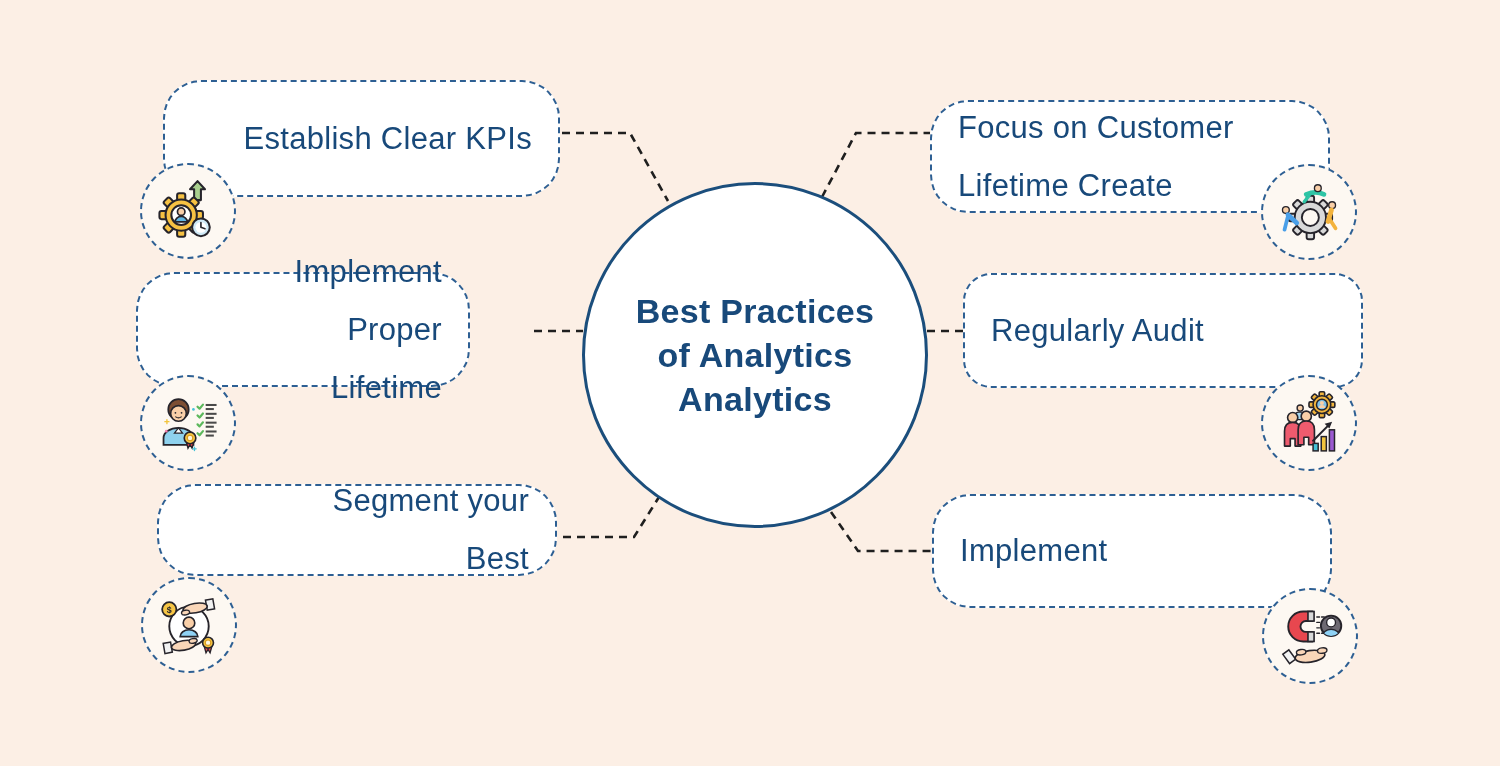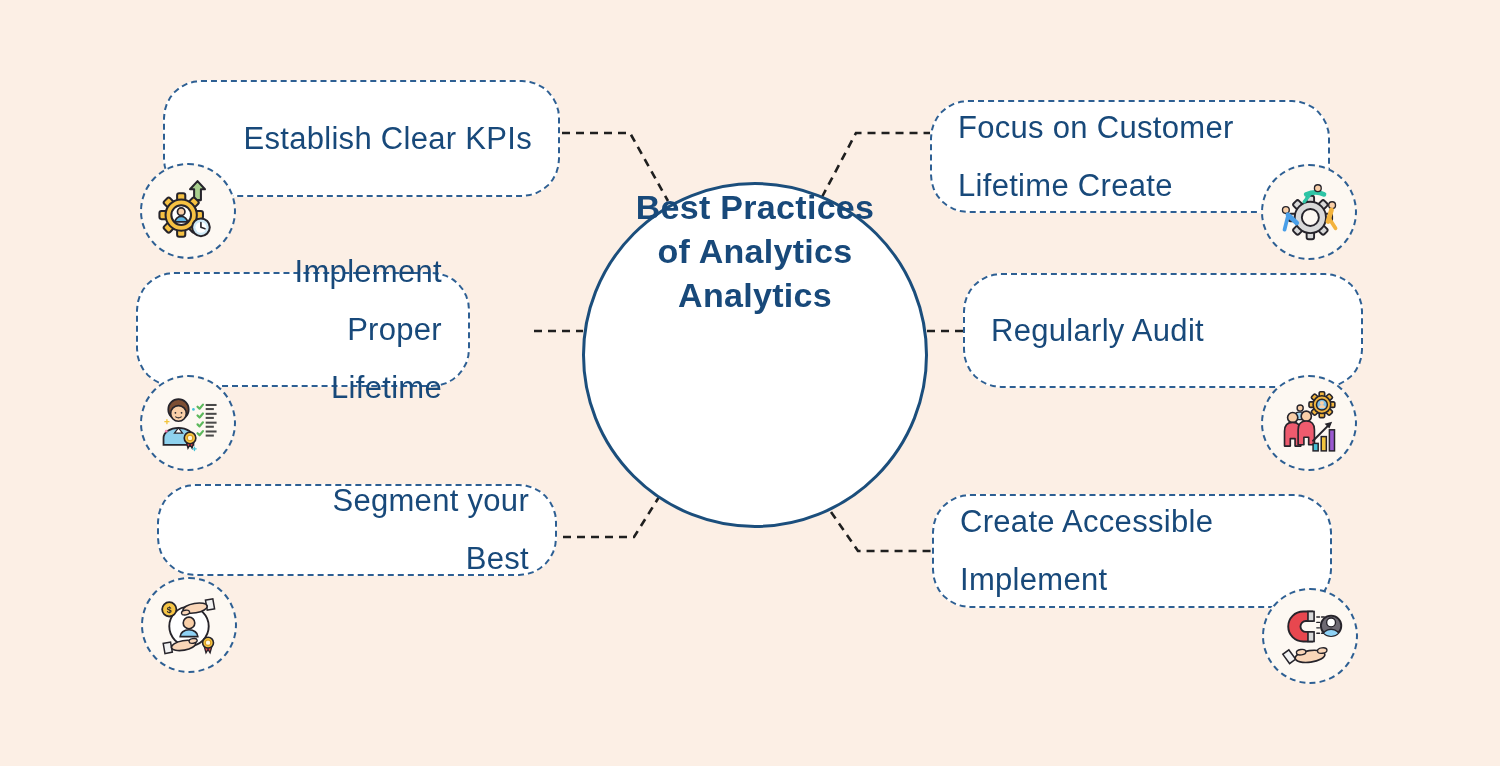--- a/index.html
+++ b/index.html
@@ -14,39 +14,39 @@
   .node{position:absolute;background:var(--node-fill,#fff);border:2.5px dashed var(--node-border,#2d5f93);
         border-radius:38px;display:flex;align-items:center;box-sizing:border-box;}
   .node-label{width:100%;color:var(--text,#18497a);font-size:31px;line-height:58px;font-weight:400;letter-spacing:.3px;}
   .align-right .node-label{text-align:right;padding-right:26px;padding-left:60px;}
   .align-left  .node-label{text-align:left;padding-left:26px;padding-right:40px;}
 
   .n1{left:163px;top:80px; width:397px;height:117px;}
   .n2{left:136px;top:272px;width:334px;height:115px;}
   .n3{left:157px;top:484px;width:400px;height:92px;}
   .n4{left:930px;top:81px; width:400px;height:113px;margin-top:19px;}
-  .n5{left:963px;top:273px;width:400px;height:115px;}
+  .n5{left:963px;top:273px;width:400px;height:115px;border-radius:28px;}
   .n6{left:932px;top:494px;width:400px;height:114px;}
 
   
   .icon-circle{position:absolute;width:96px;height:96px;border-radius:50%;
                border:2.5px dashed var(--node-border,#2d5f93);background:#fdf8f2;
                display:flex;align-items:center;justify-content:center;box-sizing:border-box;}
   .icon-circle svg{width:68px;height:68px;display:block;}
   .c1{left:140px;top:163px;}
   .c2{left:140px;top:375px;}
   .c3{left:141px;top:577px;}
   .c4{left:1261px;top:164px;}
   .c5{left:1261px;top:375px;}
   .c6{left:1262px;top:588px;}
 
   
   .center-circle{position:absolute;left:582px;top:182px;width:346px;height:346px;border-radius:50%;
                  background:#fff;border:3px solid var(--center-border,#1b4e7c);box-sizing:border-box;
-                 display:flex;flex-direction:column;align-items:center;}
+                 display:flex;flex-direction:column;align-items:center;justify-content:center;}
   .center-circle .line{color:var(--text,#18497a);font-size:34px;line-height:44px;font-weight:600;letter-spacing:.3px;text-align:center;}
 </style>
 </head>
 <body>
 
 <div class="canvas">
 
   <svg class="connectors" viewBox="0 0 1500 766">
     <polyline class="connector" points="562,133 630,133 668,201"></polyline>
     <polyline class="connector" points="822,197 856,133 930,133"></polyline>
@@ -84,21 +84,20 @@
   </div>
 
   <div class="node n5 align-left">
     <div class="node-label">
       <div>Regularly Audit</div>
     </div>
   </div>
 
   <div class="node n6 align-left">
     <div class="node-label">
-      <div>Create Accessible</div>
       <div>Implement</div>
     </div>
   </div>
 
   <div class="icon-circle c1">
     <svg viewBox="0 0 100 100">
 
       <g fill="#a9cf8e" stroke="#26242b" stroke-width="3" stroke-linejoin="round">
         <path d="M59 34 v-16 h-6 l11 -12 11 12 h-6 v16 z"></path>
       </g>

